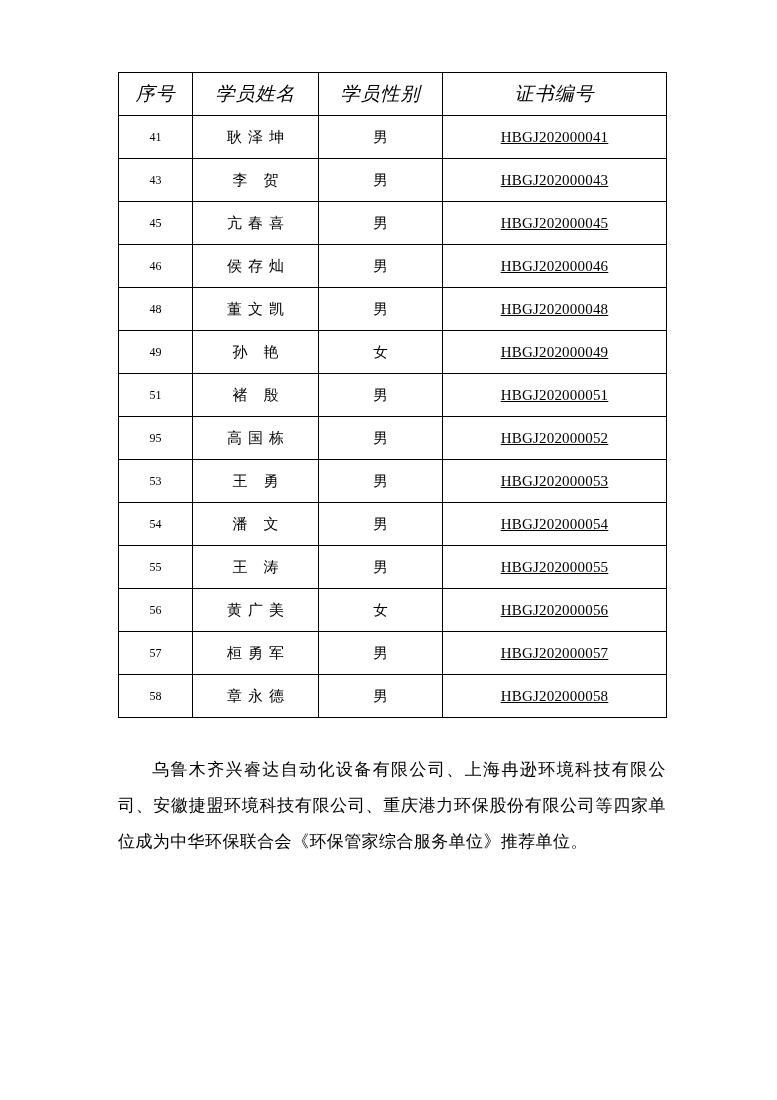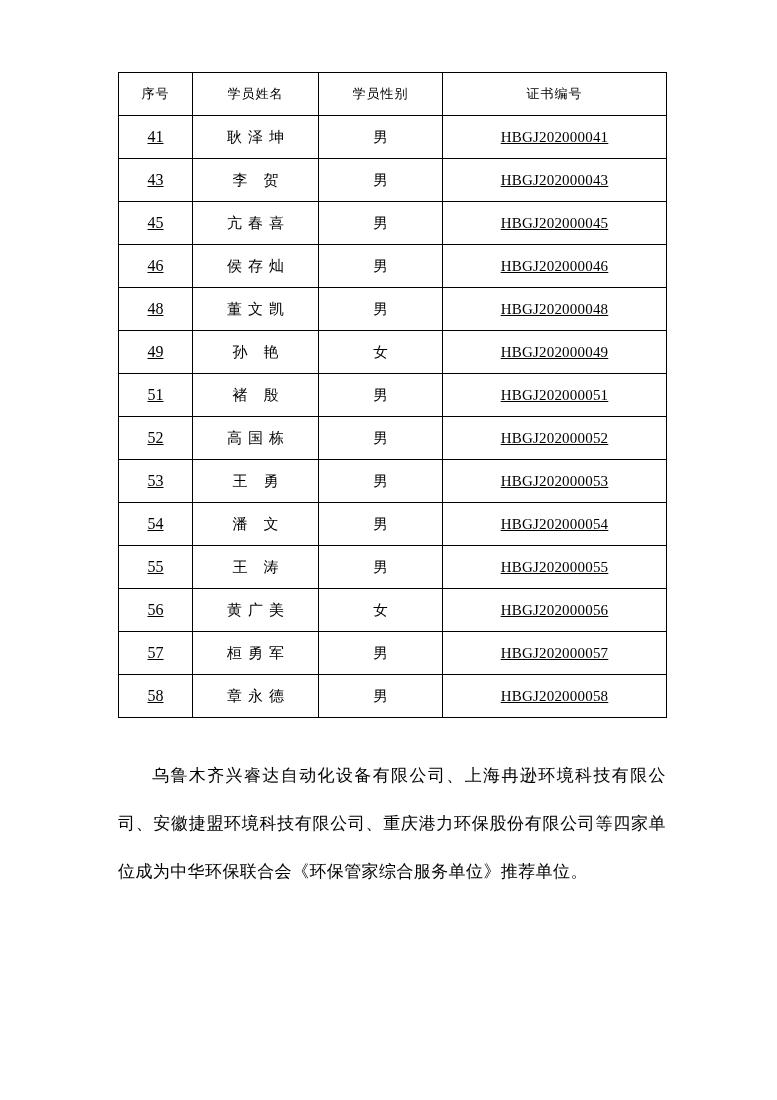--- a/index.html
+++ b/index.html
@@ -32,33 +32,33 @@
     border: 1px solid #000000;
     text-align: center;
     vertical-align: middle;
     padding: 0;
     height: 42px;
     font-weight: normal;
   }
   thead th {
     font-family: "Liberation Sans", "DejaVu Sans", sans-serif;
     font-weight: bold;
-    font-size: 13px;
+    font-size: 19px;
     letter-spacing: 1px;
     height: 40px;
+    font-style: italic;
   }
   col.c-index { width: 74px; }
   col.c-name  { width: 126px; }
   col.c-sex   { width: 124px; }
   col.c-cert  { width: 224px; }
 
   td.idx {
-    font-size: 16px;
+    font-size: 12px;
     font-family: "Liberation Serif", "DejaVu Serif", serif;
-    text-decoration: underline;
   }
   td.name {
     font-size: 15px;
     letter-spacing: 6px;
     text-indent: 6px;
     font-family: Liberation Sans, sans-serif;
   }
   td.sex {
     font-size: 14.5px;
     font-family: "Liberation Serif", "DejaVu Serif", serif;
@@ -67,21 +67,21 @@
     font-size: 15px;
     font-family: "Liberation Serif", "DejaVu Serif", serif;
     letter-spacing: 0.2px;
     text-decoration: underline;
   }
 
   .paragraph {
     margin-top: 34px;
     width: 548px;
     font-size: 17px;
-    line-height: 48px;
+    line-height: 36px;
     text-align: justify;
     text-justify: inter-ideograph;
     text-indent: 34px;
     letter-spacing: 0.4px;
   }
 </style>
 </head>
 <body>
 
 <div class="page">
@@ -138,21 +138,21 @@
         <td class="sex">女</td>
         <td class="cert">HBGJ202000049</td>
       </tr>
       <tr>
         <td class="idx">51</td>
         <td class="name">褚 殷</td>
         <td class="sex">男</td>
         <td class="cert">HBGJ202000051</td>
       </tr>
       <tr>
-        <td class="idx">52</td>
+        <td class="idx">95</td>
         <td class="name">高国栋</td>
         <td class="sex">男</td>
         <td class="cert">HBGJ202000052</td>
       </tr>
       <tr>
         <td class="idx">53</td>
         <td class="name">王 勇</td>
         <td class="sex">男</td>
         <td class="cert">HBGJ202000053</td>
       </tr>

